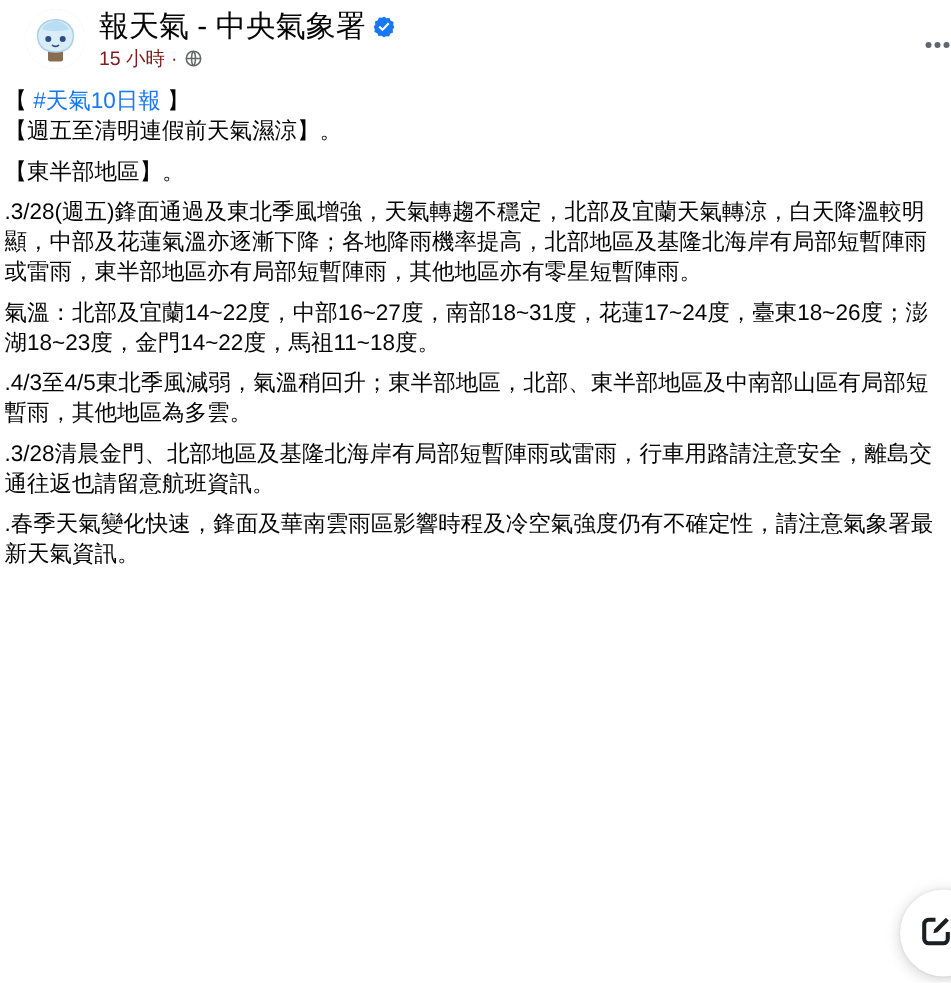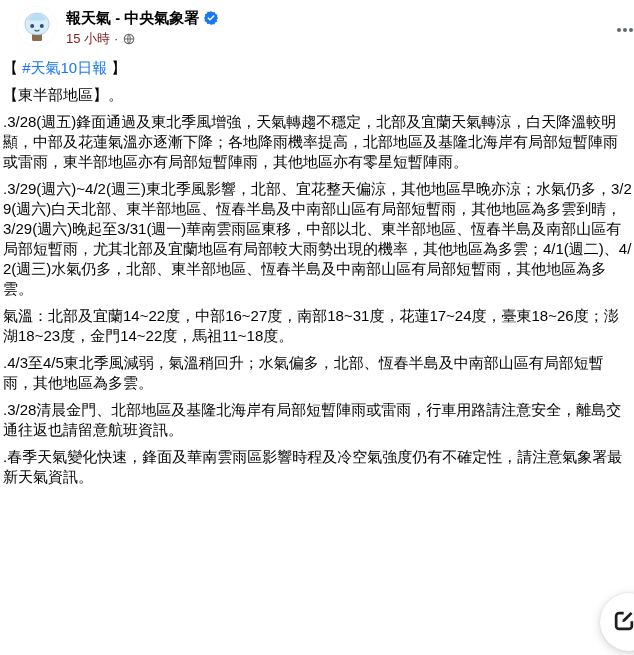--- a/index.html
+++ b/index.html
@@ -10,21 +10,21 @@
   }
   
   .header{display:flex;align-items:flex-start;padding:6px 40px 0 17px;position:relative;}
   .avatar{
     width:40px;height:40px;border-radius:50%;flex:0 0 auto;overflow:hidden;
     box-shadow:inset 0 0 0 1px rgba(0,0,0,.08);background:#fff;cursor:pointer;
   }
   .avatar svg{display:block;}
   .header-info{margin-left:9px;padding-top:2px;min-width:0;}
   .name-row{display:flex;align-items:center;gap:5px;}
-  .page-name{font-size:15px;font-weight:700;line-height:20px;color:#050505;cursor:pointer;}
+  .page-name{font-size:20px;font-weight:400;line-height:20px;color:#050505;cursor:pointer;}
   .badge{display:inline-flex;flex:0 0 auto;}
   .meta-row{display:flex;align-items:center;gap:4px;margin-top:3px;font-size:13px;line-height:16px;color:#7f1d1d;}
   .meta-row .ts{cursor:pointer;}
   .globe{display:inline-flex;margin-left:1px;}
   .more-btn{
     position:absolute;top:20px;right:1px;width:26px;height:20px;border:none;background:transparent;
     display:flex;align-items:center;justify-content:flex-end;gap:2px;cursor:pointer;padding:0;
   }
   .more-btn i{width:4px;height:4px;border-radius:50%;background:#606770;display:block;}
   
@@ -79,27 +79,26 @@
   </div>
   <button class="more-btn" aria-label="more">
     <i></i>
       <i></i>
       <i></i>
   </button>
 </div>
 
 <div class="post">
   <p><span>【 </span><a class="hashtag">#天氣10日報</a><span> 】</span><br>
-  </p>
+  <span>【週五至清明連假前天氣濕涼】。</span></p>
 
   <p>【東半部地區】。</p>
   <p>.3/28(週五)鋒面通過及東北季風增強，天氣轉趨不穩定，北部及宜蘭天氣轉涼，白天降溫較明顯，中部及花蓮氣溫亦逐漸下降；各地降雨機率提高，北部地區及基隆北海岸有局部短暫陣雨或雷雨，東半部地區亦有局部短暫陣雨，其他地區亦有零星短暫陣雨。</p>
-  <p>.3/29(週六)~4/2(週三)東北季風影響，北部、宜花整天偏涼，其他地區早晚亦涼；水氣仍多，3/29(週六)白天北部、東半部地區、恆春半島及中南部山區有局部短暫雨，其他地區為多雲到晴，3/29(週六)晚起至3/31(週一)華南雲雨區東移，中部以北、東半部地區、恆春半島及南部山區有局部短暫雨，尤其北部及宜蘭地區有局部較大雨勢出現的機率，其他地區為多雲；4/1(週二)、4/2(週三)水氣仍多，北部、東半部地區、恆春半島及中南部山區有局部短暫雨，其他地區為多雲。</p>
   <p>氣溫：北部及宜蘭14~22度，中部16~27度，南部18~31度，花蓮17~24度，臺東18~26度；澎湖18~23度，金門14~22度，馬祖11~18度。</p>
-  <p>.4/3至4/5東北季風減弱，氣溫稍回升；水氣偏多，北部、恆春半島及中南部山區有局部短暫雨，其他地區為多雲。</p>
+  <p>.4/3至4/5東北季風減弱，氣溫稍回升；東半部地區，北部、東半部地區及中南部山區有局部短暫雨，其他地區為多雲。</p>
   <p>.3/28清晨金門、北部地區及基隆北海岸有局部短暫陣雨或雷雨，行車用路請注意安全，離島交通往返也請留意航班資訊。</p>
   <p>.春季天氣變化快速，鋒面及華南雲雨區影響時程及冷空氣強度仍有不確定性，請注意氣象署最新天氣資訊。</p>
 </div>
 
 <button class="compose-fab" aria-label="compose">
   <span>
     <svg width="26" height="26" viewBox="0 0 24 24">
       <path d="M3.5 7.5A4 4 0 0 1 7.5 3.5h4.2V6H7.5c-.9 0-1.5.6-1.5 1.5v9c0 .9.6 1.5 1.5 1.5h9c.9 0 1.5-.6 1.5-1.5v-4.2h2.5v4.2a4 4 0 0 1-4 4h-9a4 4 0 0 1-4-4z" fill="#1c1e21"></path>
       <path d="M12.9 12.5l7-7.1-1.8-1.8-7.1 7 -.6 2.5z" fill="#1c1e21"></path>
     </svg>

